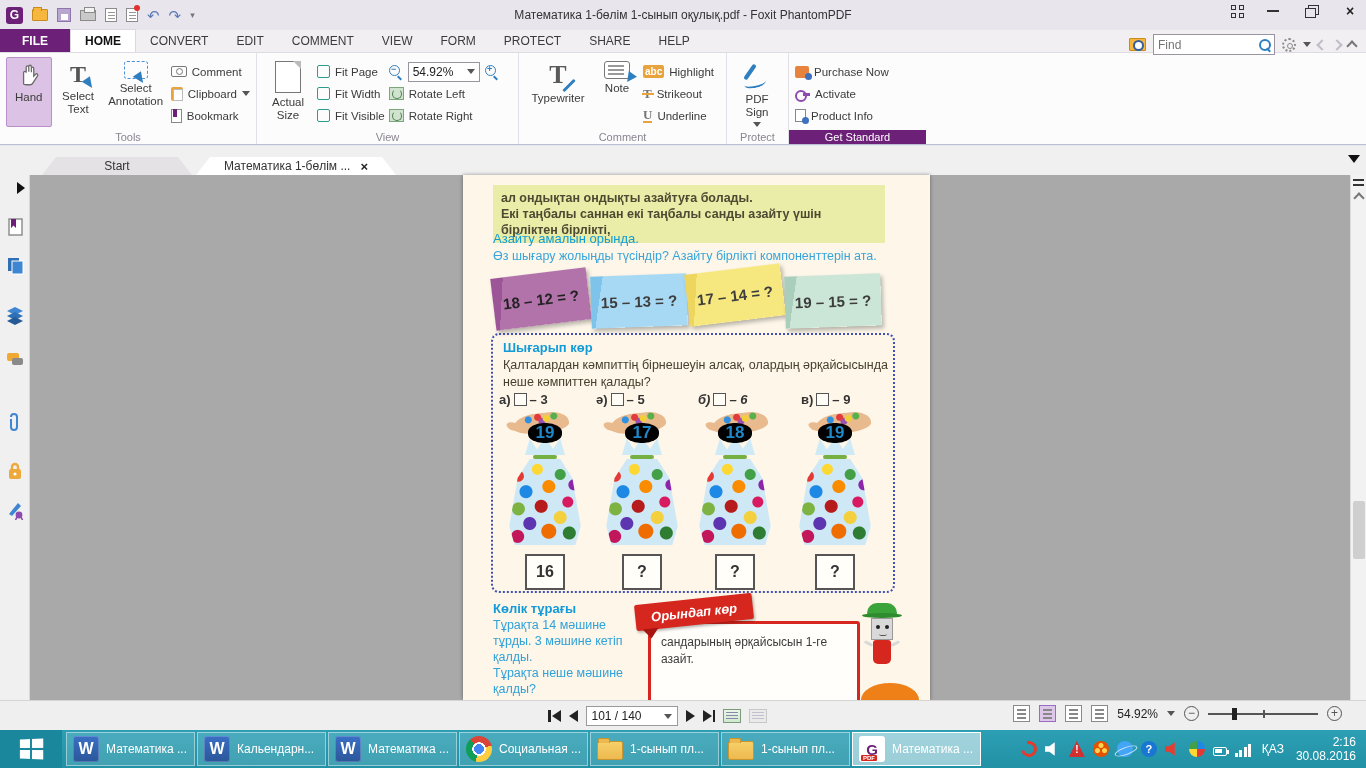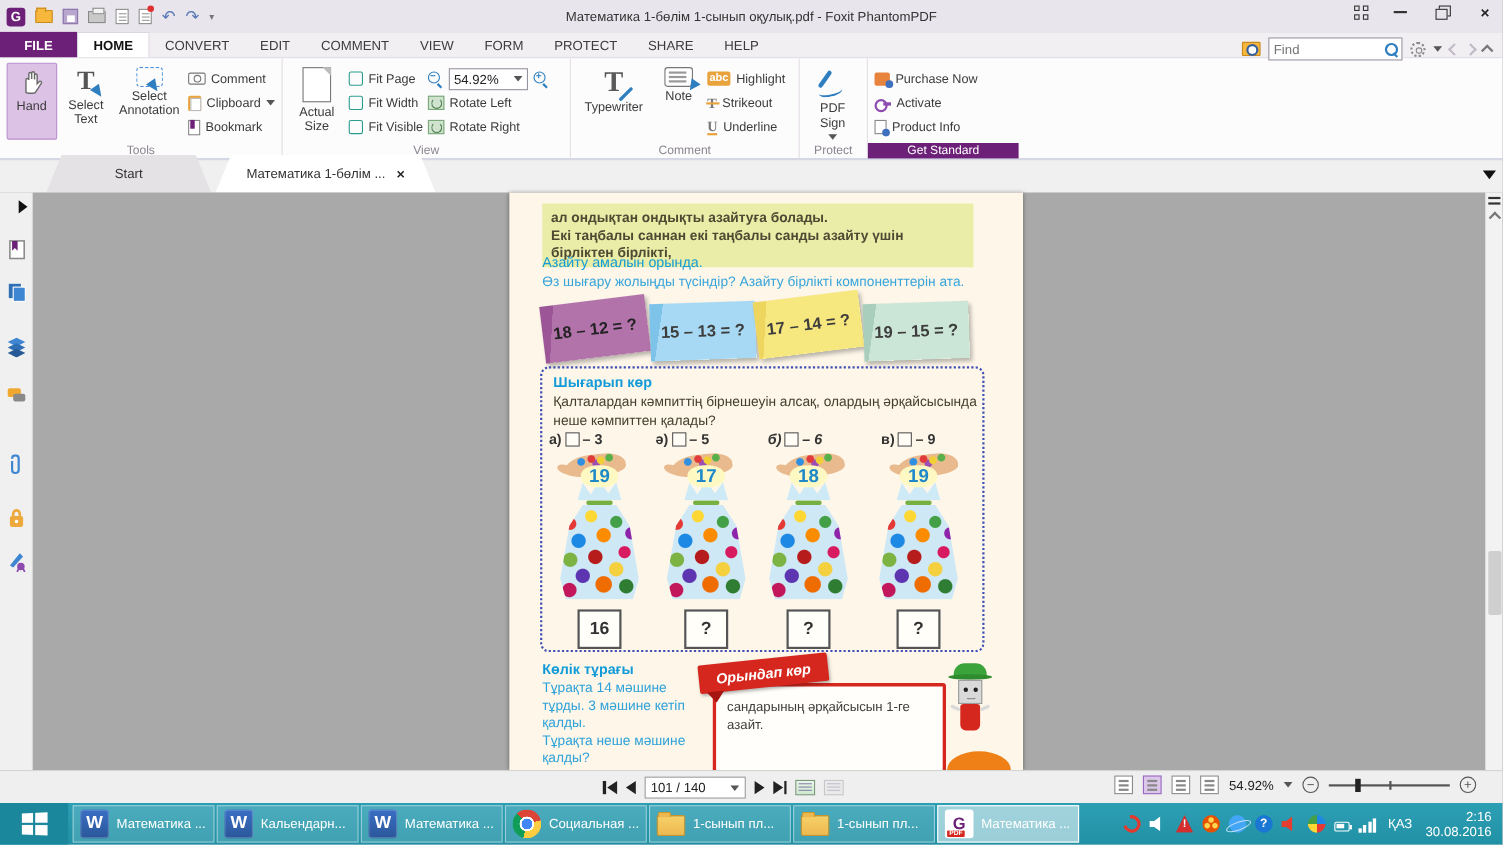--- a/index.html
+++ b/index.html
@@ -101,21 +101,21 @@
   .ic-buy { width:14px; height:12px; background:#e8833d; border-radius:2px; position:relative; }
   .ic-buy::after { content:""; position:absolute; right:-3px; bottom:-2px; width:7px; height:7px; background:#3f6fbf; border-radius:50%; }
   .ic-key { width:15px; height:9px; position:relative; }
   .ic-key::before { content:""; position:absolute; left:0; top:1px; width:8px; height:8px; border:2.5px solid #8d4bb0; border-radius:50%; }
   .ic-key::after { content:""; position:absolute; right:0; top:4px; width:7px; height:2.5px; background:#8d4bb0; }
   .ic-pinfo { width:11px; height:13px; background:#fff; border:1px solid #888; position:relative; }
   .ic-pinfo::after { content:""; position:absolute; right:-4px; bottom:-3px; width:7px; height:7px; background:#3f6fbf; border-radius:50%; }
 
   
   .tabbar { position:absolute; left:0; top:146px; width:1366px; height:29px; background:#f0f0f0; }
-  .dtab { position:absolute; bottom:0; height:34px; display:flex; align-items:center; justify-content:center; gap:10px; font-size:12px; color:#333; clip-path:polygon(14px 0, calc(100% - 14px) 0, 100% 100%, 0 100%); background:#e4e2e4; }
+  .dtab { position:absolute; bottom:0; height:18px; display:flex; align-items:center; justify-content:center; gap:10px; font-size:12px; color:#333; clip-path:polygon(14px 0, calc(100% - 14px) 0, 100% 100%, 0 100%); background:#e4e2e4; }
   .dtab.active { background:#fff; }
   .dtab-start { left:42px; width:150px; }
   .dtab-doc { left:196px; width:200px; }
   .dtab .x { font-weight:bold; font-size:13px; color:#222; }
   .tab-ddl { position:absolute; right:6px; top:9px; width:0; height:0; border-left:6px solid transparent; border-right:6px solid transparent; border-top:8px solid #111; }
 
   
   .main { position:absolute; left:0; top:175px; width:1366px; height:525px; background:#a9a9a9; }
   .sidebar { position:absolute; left:0; top:0; width:30px; height:100%; background:#f0f0f0; border-right:1px solid #d8d8d8; }
   .sb-expand { position:absolute; right:4px; top:7px; width:0; height:0; border-top:6px solid transparent; border-bottom:6px solid transparent; border-left:8px solid #111; }
@@ -148,21 +148,21 @@
   .hand { position:relative; margin:6px 0 0 14px; width:56px; height:20px; background:#e9ba8e; border-radius:55% 45% 50% 50% / 75% 65% 45% 45%; transform:rotate(-6deg);
     background-image:
       radial-gradient(circle at 28% 28%, #2f8fe0 0 3px, transparent 4px),
       radial-gradient(circle at 45% 20%, #e23b3b 0 3px, transparent 4px),
       radial-gradient(circle at 60% 30%, #f2cf35 0 3px, transparent 4px),
       radial-gradient(circle at 74% 22%, #58b04a 0 3px, transparent 4px),
       radial-gradient(circle at 52% 42%, #9a4fb5 0 3px, transparent 4px); }
   .hand::after { content:""; position:absolute; left:-7px; top:7px; width:16px; height:8px; background:#e9ba8e; border-radius:50%; transform:rotate(25deg); }
   .bagcol { position:absolute; top:88px; width:78px; display:flex; flex-direction:column; align-items:center; }
   .bc0 { left:13px; } .bc1 { left:110px; } .bc2 { left:203px; } .bc3 { left:303px; }
-  .bag-num { position:relative; z-index:2; font-size:17px; font-weight:bold; color:#1e88c9; background:#fef9c3; border-radius:45%; padding:0 8px; }
+  .bag-num { position:relative; z-index:2; font-size:17px; font-weight:bold; color:#1e88c9; background:#000000; border-radius:45%; padding:0 8px; }
   .bag-crown { width:40px; height:18px; margin-top:-6px; background:#cfeaf7; clip-path:polygon(0 100%, 12% 10%, 30% 70%, 50% 0, 70% 65%, 88% 8%, 100% 100%); }
   .bag-tie { width:24px; height:4px; background:#76b043; border-radius:2px; }
   .bag-body { width:76px; height:86px;
     background:
       radial-gradient(circle at 15% 20%, #e53935 0 5px, transparent 6px),
       radial-gradient(circle at 40% 12%, #fdd835 0 5px, transparent 6px),
       radial-gradient(circle at 70% 18%, #43a047 0 5px, transparent 6px),
       radial-gradient(circle at 88% 30%, #8e24aa 0 5px, transparent 6px),
       radial-gradient(circle at 25% 38%, #1e88e5 0 6px, transparent 7px),
       radial-gradient(circle at 55% 32%, #fb8c00 0 6px, transparent 7px),

